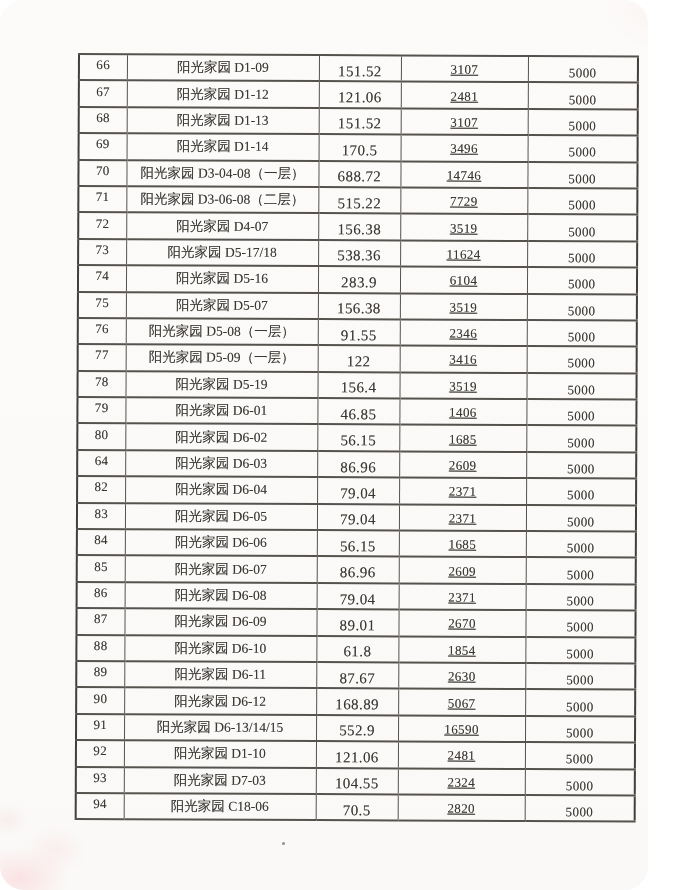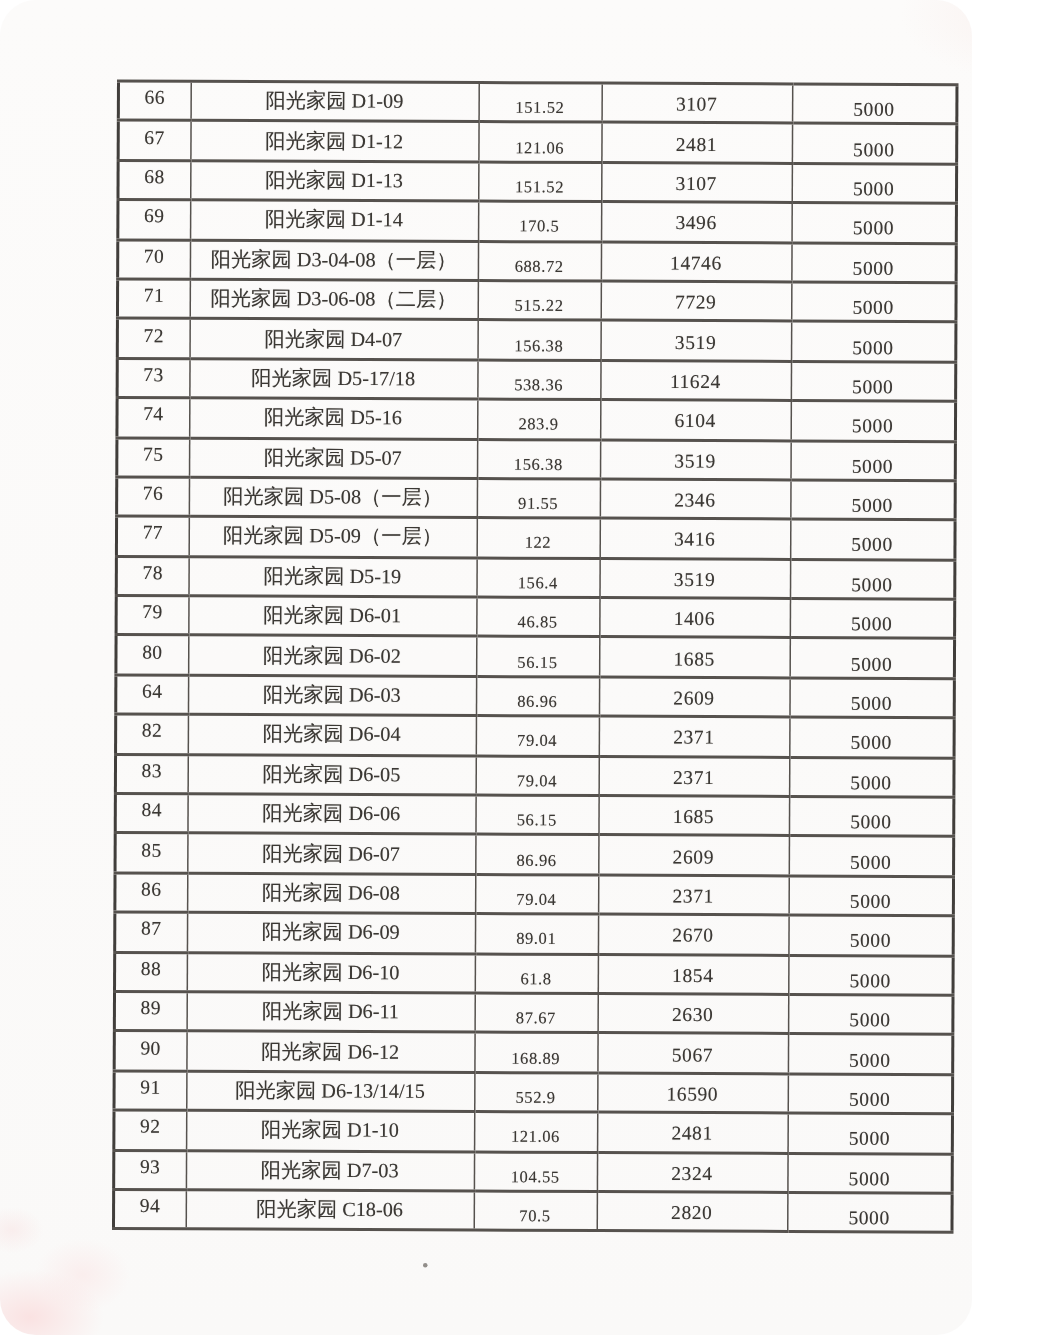--- a/index.html
+++ b/index.html
@@ -59,22 +59,22 @@
     vertical-align: middle;
     color: #3b3834;
     font-size: 13.5px;
     text-shadow: 0 0 0.5px rgba(59,56,52,0.45);
     white-space: nowrap;
     overflow: hidden;
   }
   .fee-table .cell-text { position: relative; display: inline-block; }
   .fee-table td.col-no   .cell-text { top: -2px; font-size: 13px; letter-spacing: 0.3px; }
   .fee-table td.col-name .cell-text { top: 0; text-align: center; }
-  .fee-table td.col-v1   .cell-text { top: 3px; font-size: 11px; letter-spacing: 0.4px; }
-  .fee-table td.col-v2   .cell-text { top: 1px; font-size: 13px; letter-spacing: 0.4px; }
+  .fee-table td.col-v1   .cell-text { top: 3px; font-size: 15px; letter-spacing: 0.4px; }
+  .fee-table td.col-v2   .cell-text { top: 1px; font-size: 13px; letter-spacing: 0.4px; text-decoration: underline; }
   .fee-table td.col-v3   .cell-text { top: 4px; font-size: 13px; letter-spacing: 0.4px; text-align: right; }
 </style>
 </head>
 <body>
 
 <div class="scan-page">
   <div class="curl-line"></div>
   <div class="stray-dot"></div>
 
   <table class="fee-table">

